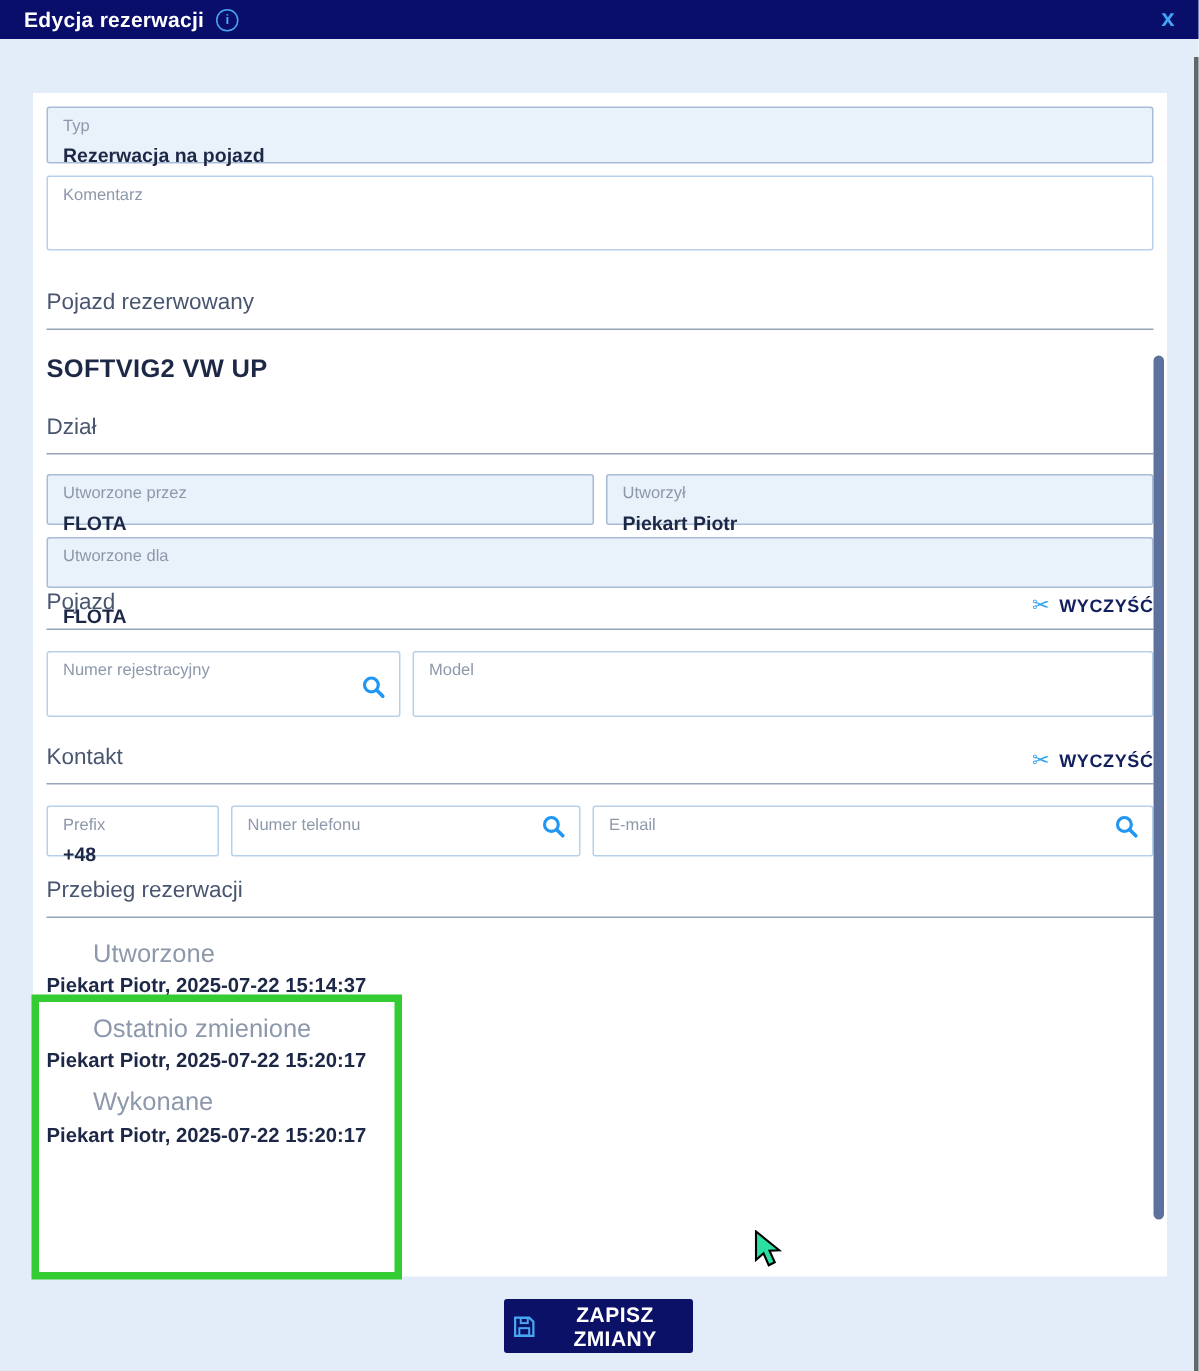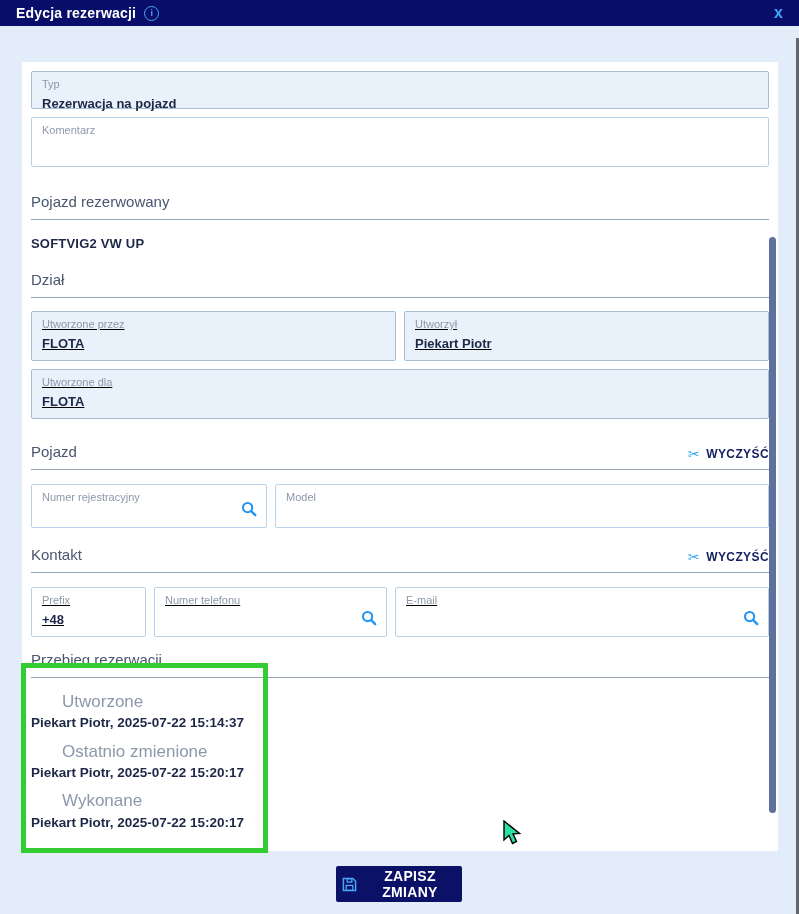--- a/index.html
+++ b/index.html
@@ -39,35 +39,35 @@
   }
   
   .field {
     position:relative; border:1px solid #b7d1eb; border-radius:2px;
     padding:6px 10px 5px; box-sizing:border-box;
     display:flex; flex-direction:column; background:#ffffff;
   }
   .field.filled { background:#e9f1fa; border-color:#a9bcd6; }
   .f-label { font-size:11px; color:#8d98ab; line-height:1.25; }
   .f-value { font-size:13px; font-weight:bold; color:#1d2847; margin-top:4px; line-height:1.2; }
-  .h38 { height:38px; } .h44 { height:44px; } .h46 { height:50px;text-decoration:underline; } .h50 { height:50px; }
+  .h38 { height:38px; } .h44 { height:44px; } .h46 { height:34px; } .h50 { height:50px; }
   .mb8 { margin-bottom:8px; } .mb26 { margin-bottom:26px; }
   .search-ico { position:absolute; right:9px; bottom:6px; }
   
   .sec-h { font-size:15px; color:#49566f; line-height:1.2; }
   .sec-row { display:flex; justify-content:space-between; align-items:flex-end; }
   .rule { border:none; border-top:1px solid #97a4b8; margin:8px 0 0 0; }
   .clear-btn {
     display:flex; align-items:center; gap:6px;
     background:none; border:none; padding:0; cursor:pointer;
     font-family:"Liberation Sans", sans-serif;
     font-weight:bold; font-size:12px; color:#13205e; letter-spacing:.4px;
   }
   .scissors { color:#2ba2f2; font-size:14px; line-height:1; font-family:"DejaVu Sans", sans-serif; }
-  .vehicle-name { font-size:13px; font-weight:bold; color:#1d2847; letter-spacing:.2px; }
+  .vehicle-name { font-size:17px; font-weight:bold; color:#1d2847; letter-spacing:.2px; }
   .grid2 { display:grid; grid-template-columns:1fr 1fr; gap:8px; }
   .grid-reg { display:grid; grid-template-columns:236px 1fr; gap:8px; }
   .grid-prefix { display:grid; grid-template-columns:115px 233px 1fr; gap:8px;border-radius:19px; }
   
   .tl-label { font-size:17px; color:#8d98ab; line-height:1.2;margin-left:31px; }
   .tl-value { font-size:13.5px; font-weight:bold; color:#1d2847; margin:3px 0 10px 0; line-height:1.2; }
   
   .annotation-box {
     position:absolute; left:21px; top:663px; width:247px; height:190px;
     border:5px solid #33cc33; box-sizing:border-box;
@@ -123,21 +123,21 @@
   <div class="grid2 mb8">
     <div class="field filled h46">
       <span class="f-label">Utworzone przez</span>
       <span class="f-value">FLOTA</span>
     </div>
     <div class="field filled h46">
       <span class="f-label">Utworzył</span>
       <span class="f-value">Piekart Piotr</span>
     </div>
   </div>
-  <div class="field filled h46" style="margin-bottom:24px;">
+  <div class="field filled h46" style="margin-bottom:1px;gap:20px;">
     <span class="f-label">Utworzone dla</span>
     <span class="f-value">FLOTA</span>
   </div>
 
   <div class="sec-row">
     <span class="sec-h">Pojazd</span>
     <button class="clear-btn">
       <span class="scissors">✂</span>
       <span>WYCZYŚĆ</span>
     </button>

